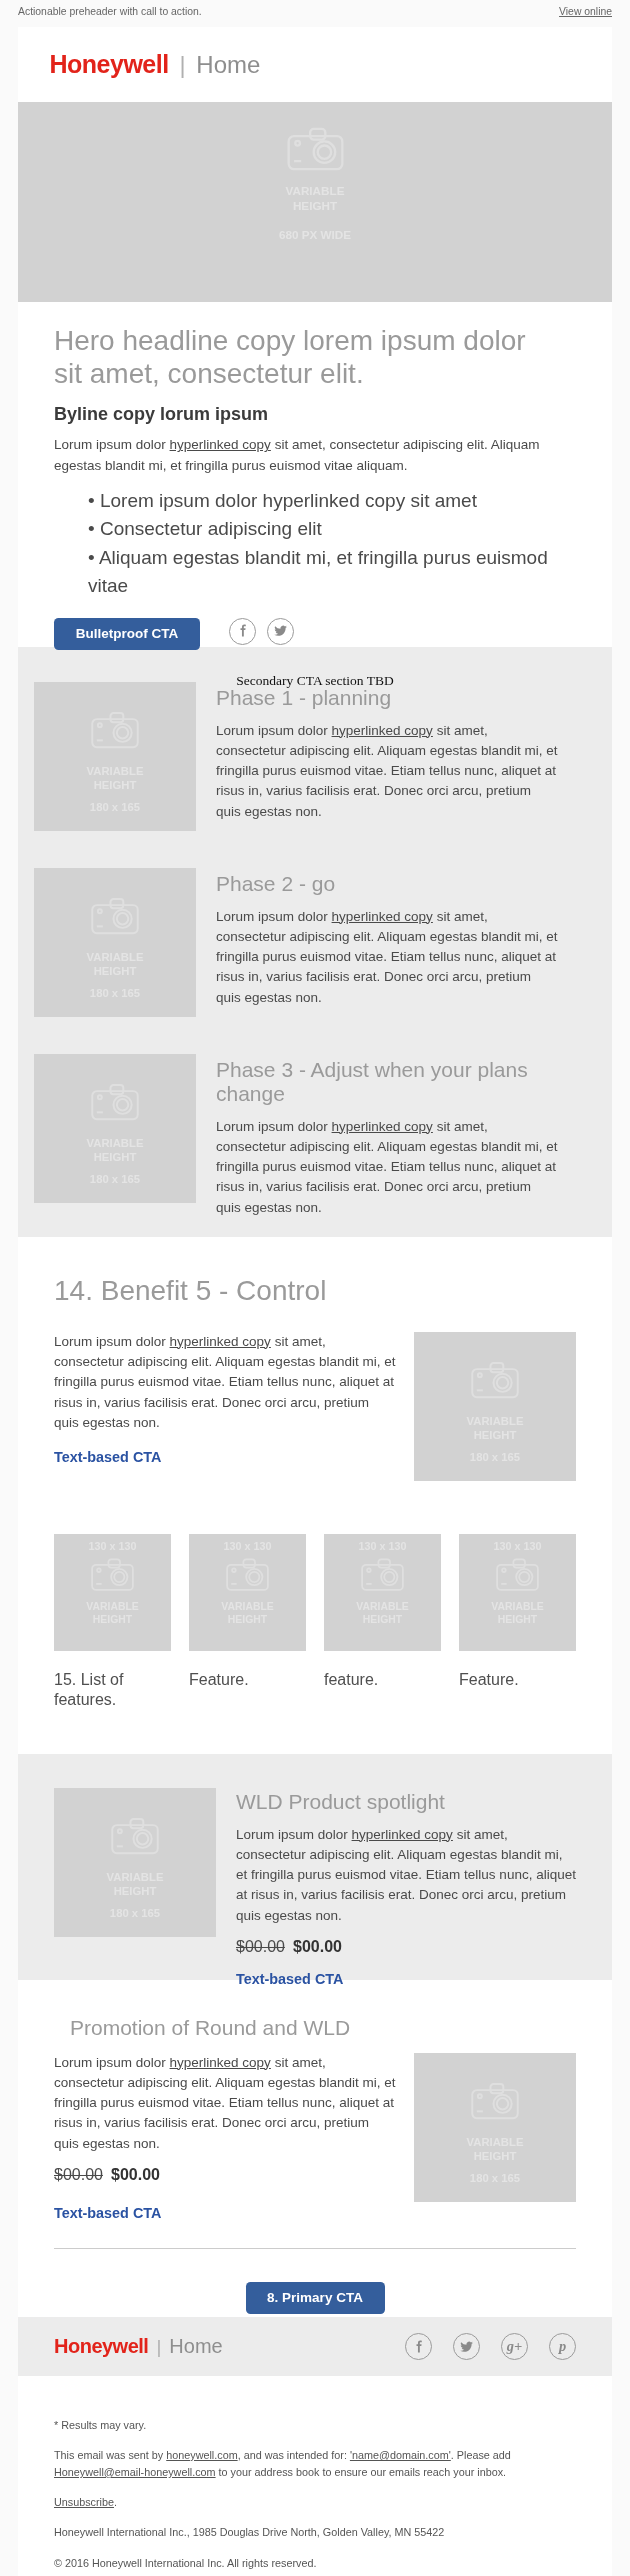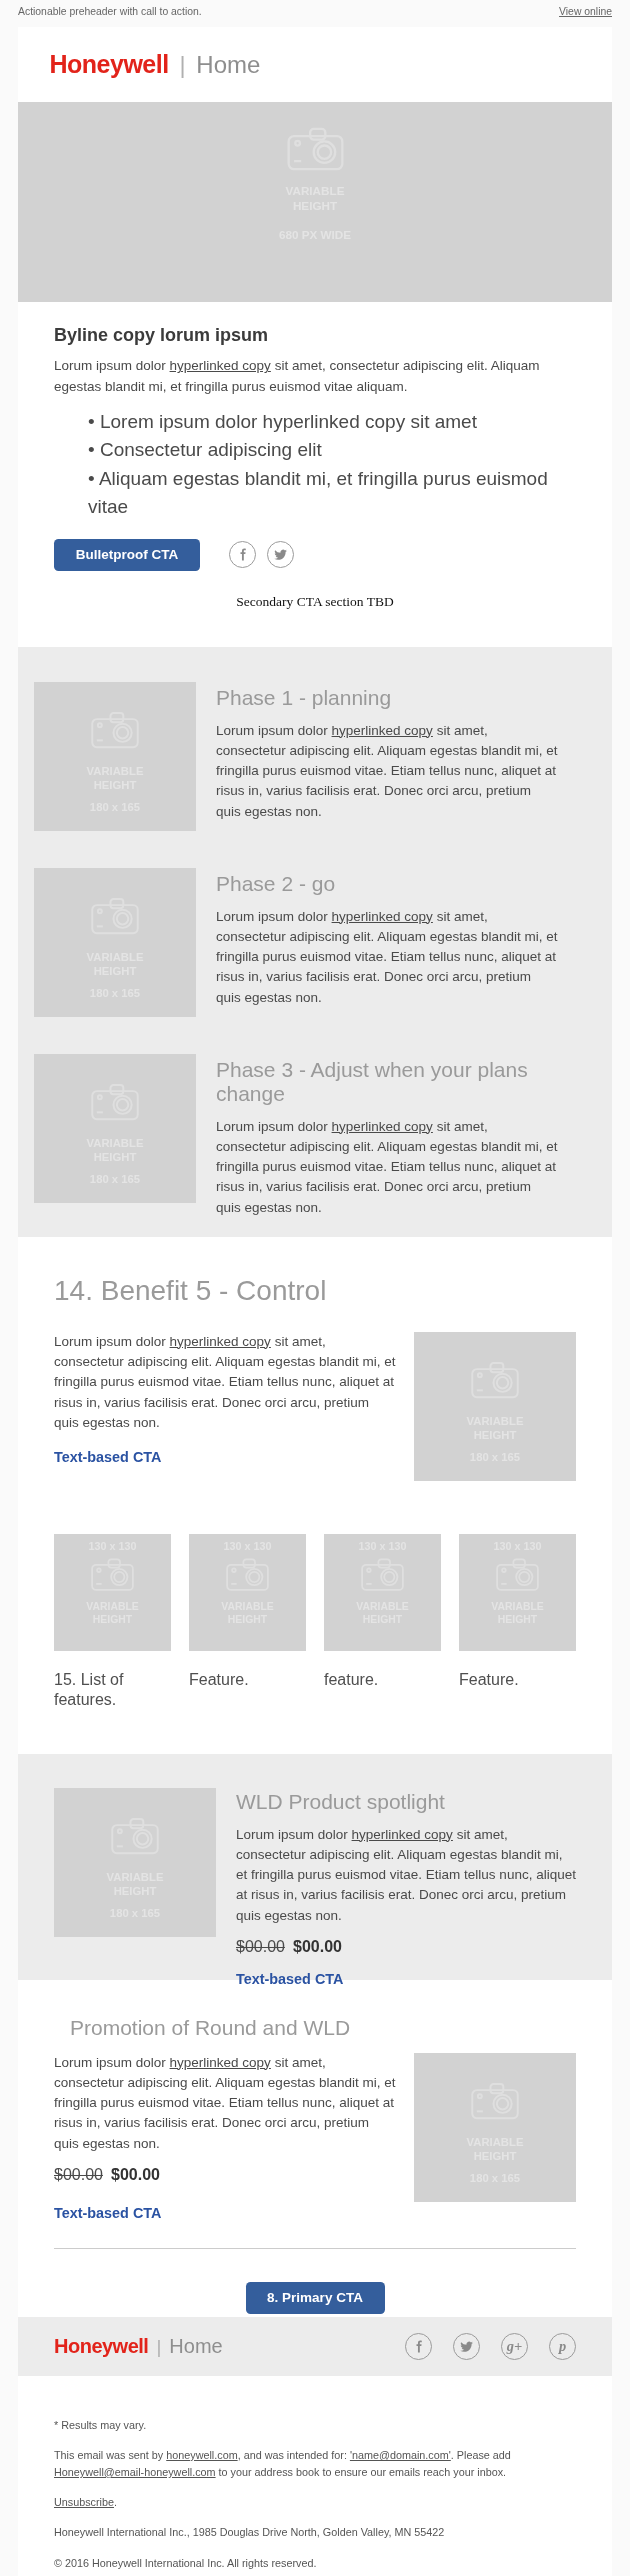--- a/index.html
+++ b/index.html
@@ -50,21 +50,21 @@
   .s-herocopy { height: 345px; background: #fff; padding: 23.4px 36px 0 36px; }
   .h1 { font-size: 28px; color: #9a9a9a; font-weight: 400; line-height: 1.17; }
   .s-herocopy .h1 { max-width: 495px; margin-bottom: 13.5px; }
   .byline { font-size: 18px; color: #3b3b3b; font-weight: bold; margin-bottom: 10px; }
   .body-txt { font-size: 13.5px; line-height: 1.5; color: #4a4a4a; }
   .body-txt a, .body-link { color: #4a4a4a; text-decoration: underline; cursor: pointer; }
   .s-herocopy .body-txt { max-width: 531px; }
   .bullets { list-style: none; margin-top: 10.8px; padding-left: 34px; }
   .bullets li { font-size: 19px; line-height: 1.5; color: #4a4a4a; }
   .bullets li::before { content: "• "; }
-  .cta-row { display: flex; align-items: center; margin-top: 17px; }
+  .cta-row { display: flex; align-items: flex-start; margin-top: 17px; }
   .btn {
     background: #345e9c; color: #fff; font-weight: bold; font-size: 13.5px;
     border: none; border-radius: 4.5px; width: 146px; height: 32px; cursor: pointer;
     font-family: "Liberation Sans", sans-serif;
   }
   .soc { width: 27px; height: 27px; border: 1.8px solid #9b9b9b; border-radius: 50%;
          display: flex; align-items: center; justify-content: center; cursor: pointer; background: #fff; }
   .soc svg { width: 13.5px; height: 13.5px; fill: #8a8a8a; }
   .cta-row .soc:first-of-type { margin-left: 29px; }
   .cta-row .soc + .soc { margin-left: 10.8px; }
@@ -156,20 +156,21 @@
     <circle cx="43" cy="28" r="7.5"></circle>
     <circle cx="13" cy="18" r="2.6"></circle>
     <line x1="9" y1="38" x2="17" y2="38"></line>
   </svg>
 </span>
       <span class="ph-label ph-vh">VARIABLE HEIGHT</span>
       <span class="ph-label ph-size">680 PX WIDE</span>
     </div>
 
     <div class="s-herocopy">
+      <div class="h1">Hero headline copy lorem ipsum dolor sit amet, consectetur elit.</div>
       <div class="byline">Byline copy lorum ipsum</div>
       <p class="body-txt"><span>Lorum ipsum dolor </span><a>hyperlinked copy</a><span> sit amet, consectetur adipiscing elit. Aliquam egestas blandit mi, et fringilla purus euismod vitae aliquam.</span></p>
       <ul class="bullets">
         <li><span>Lorem ipsum dolor </span><a>hyperlinked copy</a><span> sit amet</span></li>
         <li><span>Consectetur adipiscing elit</span></li>
         <li><span>Aliquam egestas blandit mi, et fringilla purus euismod vitae</span></li>
       </ul>
       <div class="cta-row">
         <button class="btn">Bulletproof CTA</button>
         <span class="soc">

